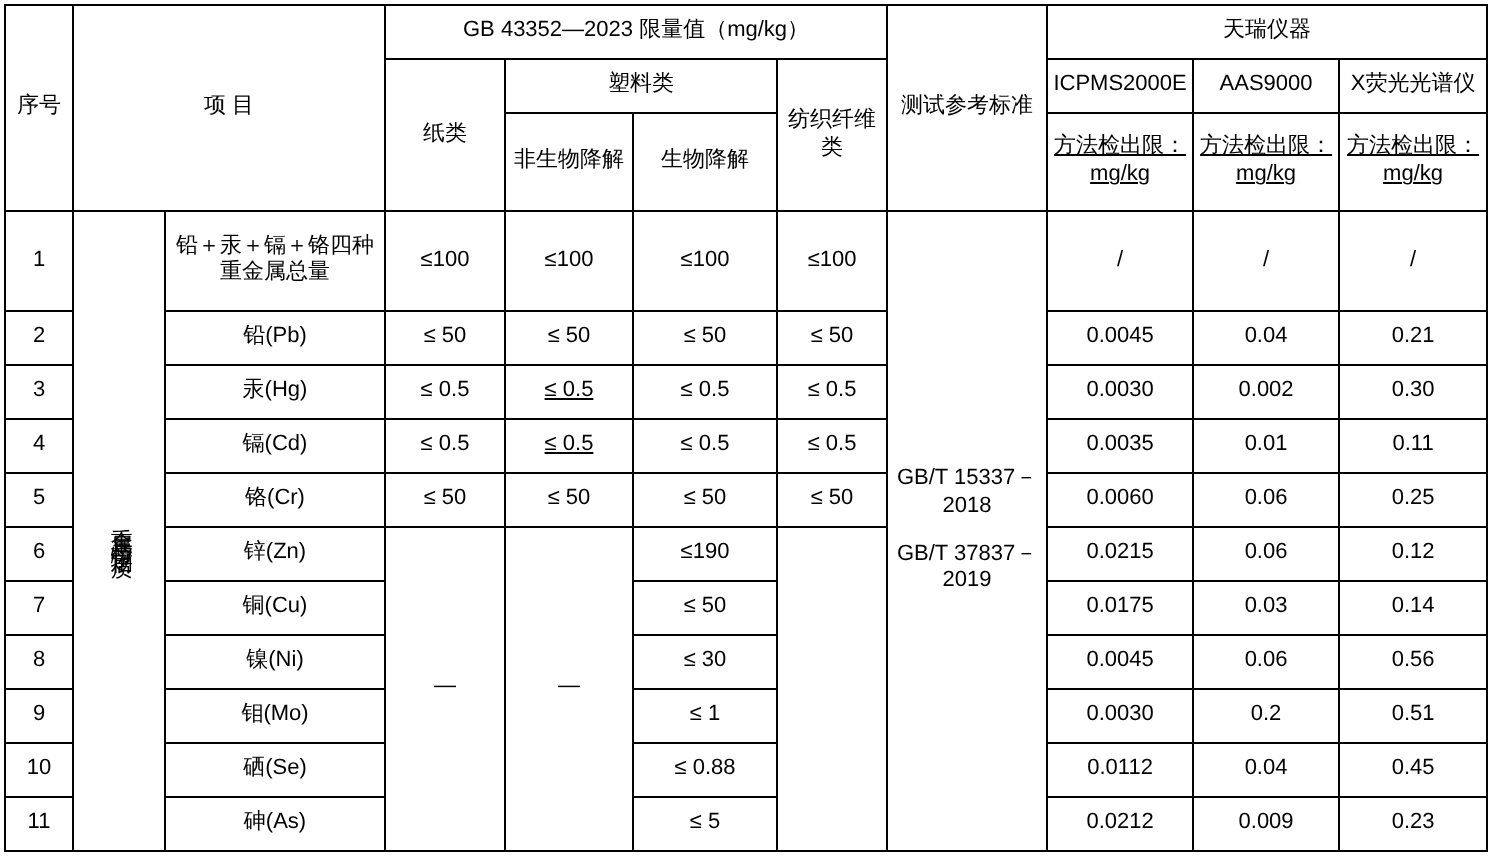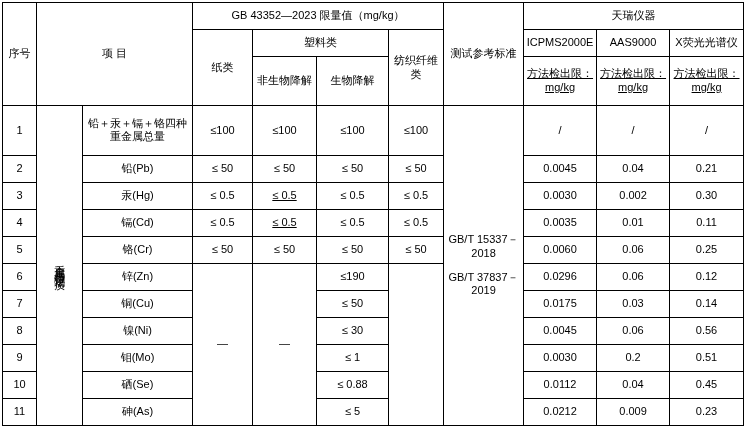--- a/index.html
+++ b/index.html
@@ -166,21 +166,21 @@
       <td>0.25</td>
     </tr>
 
     <tr>
       <td>6</td>
       <td>锌(Zn)</td>
       <td rowspan="6" class="dash">—</td>
       <td rowspan="6" class="dash">—</td>
       <td>≤190</td>
       <td rowspan="6"></td>
-      <td>0.0296</td>
+      <td>0.0215</td>
       <td>0.06</td>
       <td>0.12</td>
     </tr>
 
     <tr>
       <td>7</td>
       <td>铜(Cu)</td>
       <td>≤ 50</td>
       <td>0.0175</td>
       <td>0.03</td>

